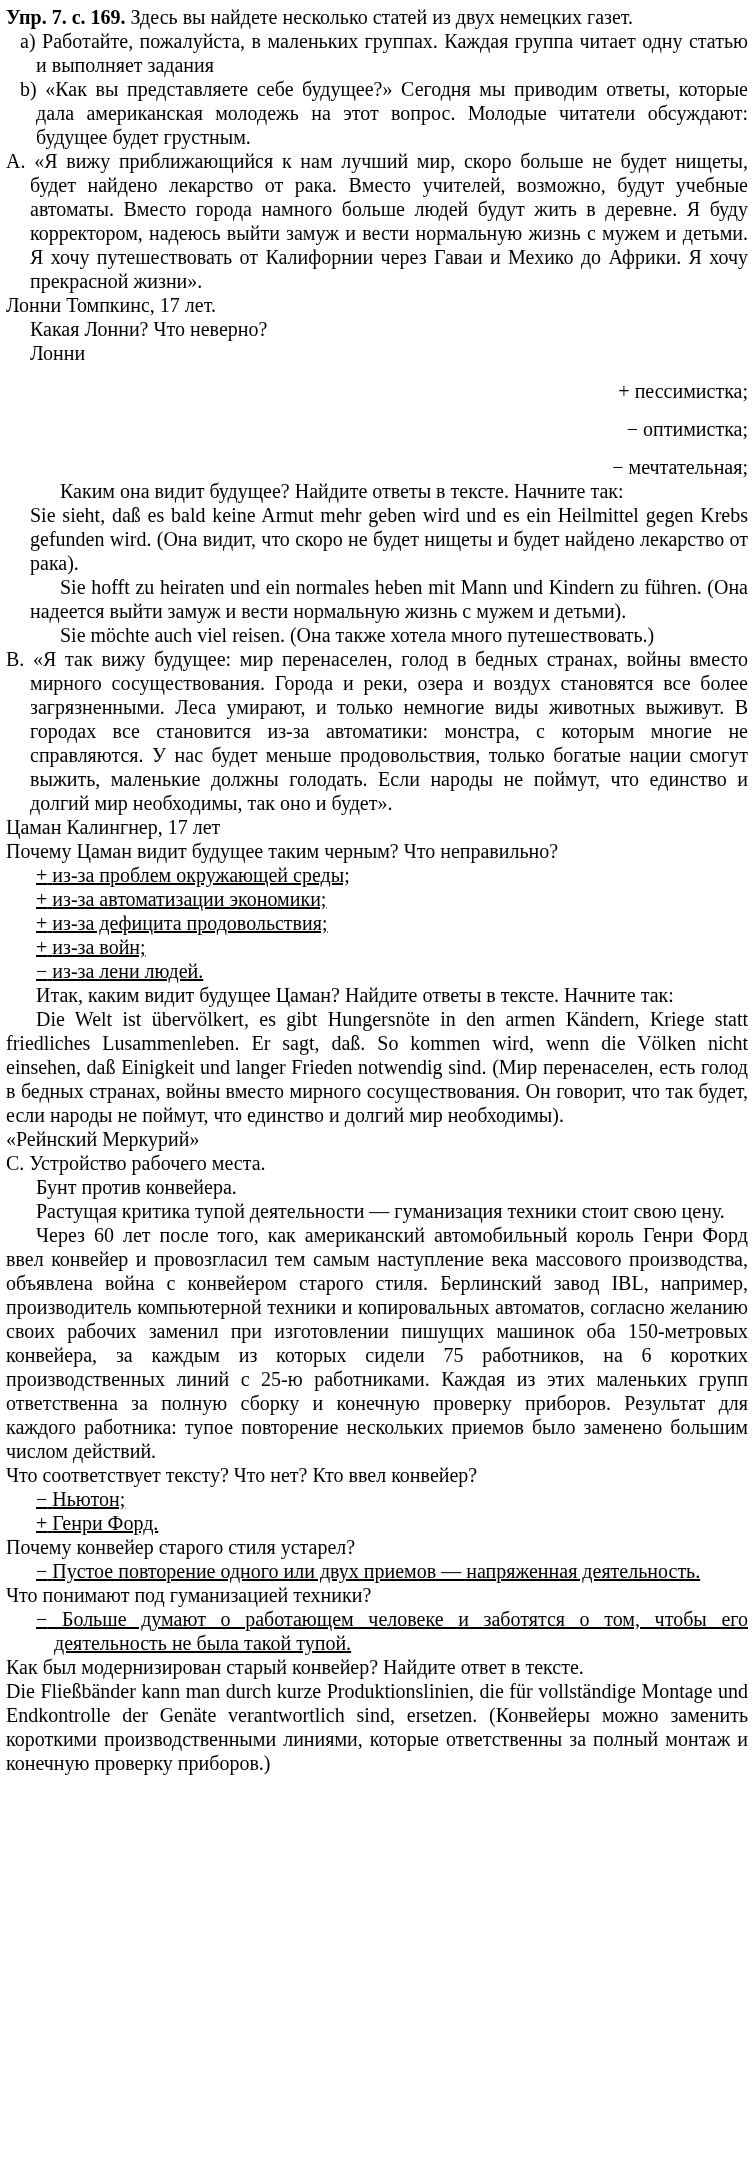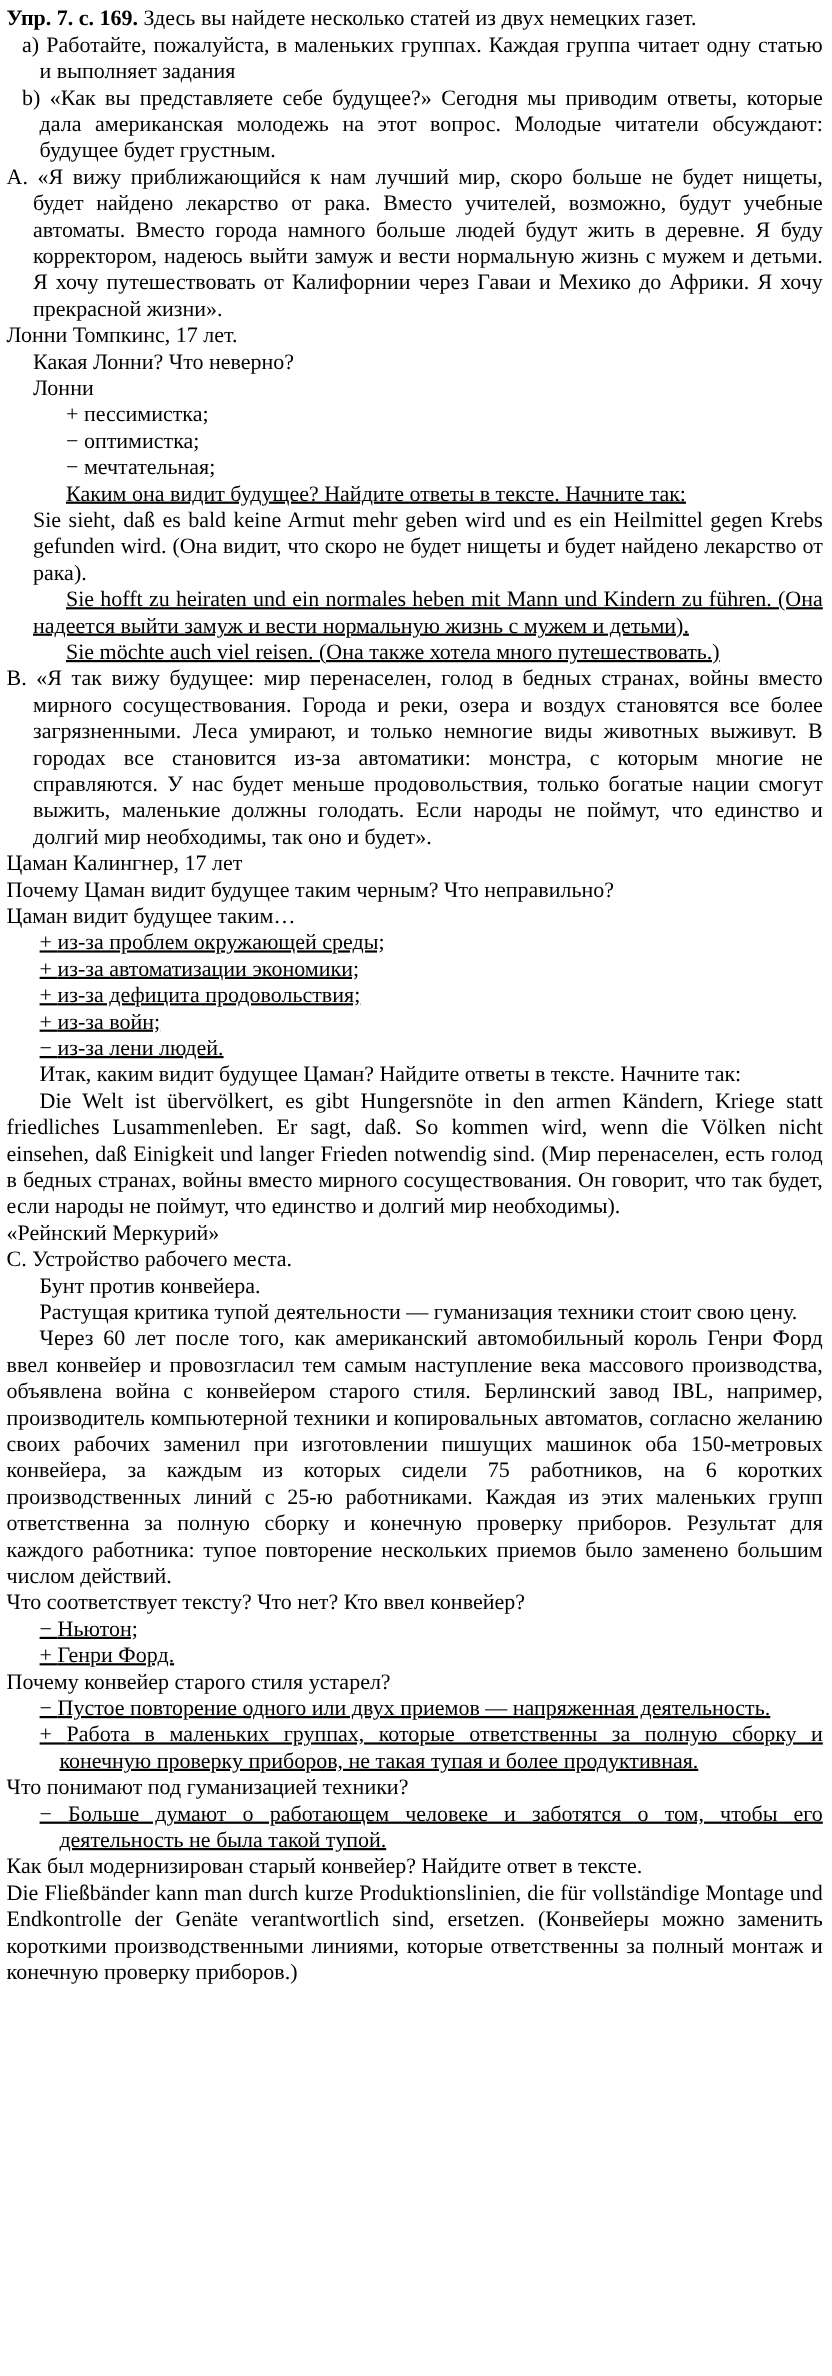--- a/index.html
+++ b/index.html
@@ -37,27 +37,27 @@
   
   p.attr {
   }
   
   p.plain30 {
     margin-left: 24px;
   }
   
   p.list60 {
     margin-left: 54px;
-    text-align: left;
+    text-align: right;
+    margin-top: 14px;
   }
   
   p.para30 {
     margin-left: 24px;
     text-indent: 30px;
-    text-decoration: underline;
   }
   
   p.flush { }
   
   p.para-flush {
     text-indent: 30px;
   }
   
   p.list36 {
     margin-left: 30px;
@@ -81,36 +81,34 @@
     <p class="b list60"><span>+</span> <span>пессимистка;</span></p>
     <p class="b list60"><span>−</span> <span>оптимистка;</span></p>
     <p class="b list60"><span>−</span> <span>мечтательная;</span></p>
     <p class="b para30"><span>Каким она видит будущее? Найдите ответы в тексте. Начните так:</span></p>
     <p class="b plain30"><span>Sie sieht, daß es bald keine Armut mehr geben wird und es ein Heilmittel gegen Krebs gefunden wird. (Она видит, что скоро не будет нищеты и будет найдено лекарство от рака).</span></p>
     <p class="b para30"><span>Sie hofft zu heiraten und ein normales heben mit Mann und Kindern zu führen. (Она надеется выйти замуж и вести нормальную жизнь с мужем и детьми).</span></p>
     <p class="b para30"><span>Sie möchte auch viel reisen. (Она также хотела много путешествовать.)</span></p>
     <p class="b item-abc"><span>B.</span> <span>«Я так вижу будущее: мир перенаселен, голод в бедных странах, войны вместо мирного сосуществования. Города и реки, озера и воздух становятся все более загрязненными. Леса умирают, и только немногие виды животных выживут. В городах все становится из-за автоматики: монстра, с которым многие не справляются. У нас будет меньше продовольствия, только богатые нации смогут выжить, маленькие должны голодать. Если народы не поймут, что единство и долгий мир необходимы, так оно и будет».</span></p>
     <p class="b attr"><span>Цаман Калингнер, 17 лет</span></p>
     <p class="b flush"><span>Почему Цаман видит будущее таким черным? Что неправильно?</span></p>
-    <p class="b flush"><span>Цаман видит будущее таким…</span></p>
     <p class="b list36"><span>+</span> <span>из-за проблем окружающей среды;</span></p>
     <p class="b list36"><span>+</span> <span>из-за автоматизации экономики;</span></p>
     <p class="b list36"><span>+</span> <span>из-за дефицита продовольствия;</span></p>
     <p class="b list36"><span>+</span> <span>из-за войн;</span></p>
     <p class="b list36"><span>−</span> <span>из-за лени людей.</span></p>
     <p class="b para-flush"><span>Итак, каким видит будущее Цаман? Найдите ответы в тексте. Начните так:</span></p>
     <p class="b para-flush"><span>Die Welt ist übervölkert, es gibt Hungersnöte in den armen Kändern, Kriege statt friedliches Lusammenleben. Er sagt, daß. So kommen wird, wenn die Völken nicht einsehen, daß Einigkeit und langer Frieden notwendig sind. (Мир перенаселен, есть голод в бедных странах, войны вместо мирного сосуществования. Он говорит, что так будет, если народы не поймут, что единство и долгий мир необходимы).</span></p>
     <p class="b attr"><span>«Рейнский Меркурий»</span></p>
     <p class="b item-abc"><span>C.</span> <span>Устройство рабочего места.</span></p>
     <p class="b para-flush"><span>Бунт против конвейера.</span></p>
     <p class="b para-flush"><span>Растущая критика тупой деятельности — гуманизация техники стоит свою цену.</span></p>
     <p class="b para-flush"><span>Через 60 лет после того, как американский автомобильный король Генри Форд ввел конвейер и провозгласил тем самым наступление века массового производства, объявлена война с конвейером старого стиля. Берлинский завод IBL, например, производитель компьютерной техники и копировальных автоматов, согласно желанию своих рабочих заменил при изготовлении пишущих машинок оба 150-метровых конвейера, за каждым из которых сидели 75 работников, на 6 коротких производственных линий с 25-ю работниками. Каждая из этих маленьких групп ответственна за полную сборку и конечную проверку приборов. Результат для каждого работника: тупое повторение нескольких приемов было заменено большим числом действий.</span></p>
     <p class="b flush"><span>Что соответствует тексту? Что нет? Кто ввел конвейер?</span></p>
     <p class="b list36"><span>−</span> <span>Ньютон;</span></p>
     <p class="b list36"><span>+</span> <span>Генри Форд.</span></p>
     <p class="b flush"><span>Почему конвейер старого стиля устарел?</span></p>
     <p class="b list36"><span>−</span> <span>Пустое повторение одного или двух приемов — напряженная деятельность.</span></p>
-    <p class="b list36"><span>+</span> <span>Работа в маленьких группах, которые ответственны за полную сборку и конечную проверку приборов, не такая тупая и более продуктивная.</span></p>
     <p class="b flush"><span>Что понимают под гуманизацией техники?</span></p>
     <p class="b list36"><span>−</span> <span>Больше думают о работающем человеке и заботятся о том, чтобы его деятельность не была такой тупой.</span></p>
     <p class="b flush"><span>Как был модернизирован старый конвейер? Найдите ответ в тексте.</span></p>
     <p class="b flush"><span>Die Fließbänder kann man durch kurze Produktionslinien, die für vollständige Montage und Endkontrolle der Genäte verantwortlich sind, ersetzen. (Конвейеры можно заменить короткими производственными линиями, которые ответственны за полный монтаж и конечную проверку приборов.)</span></p>
   </div>
 
 </body></html>

